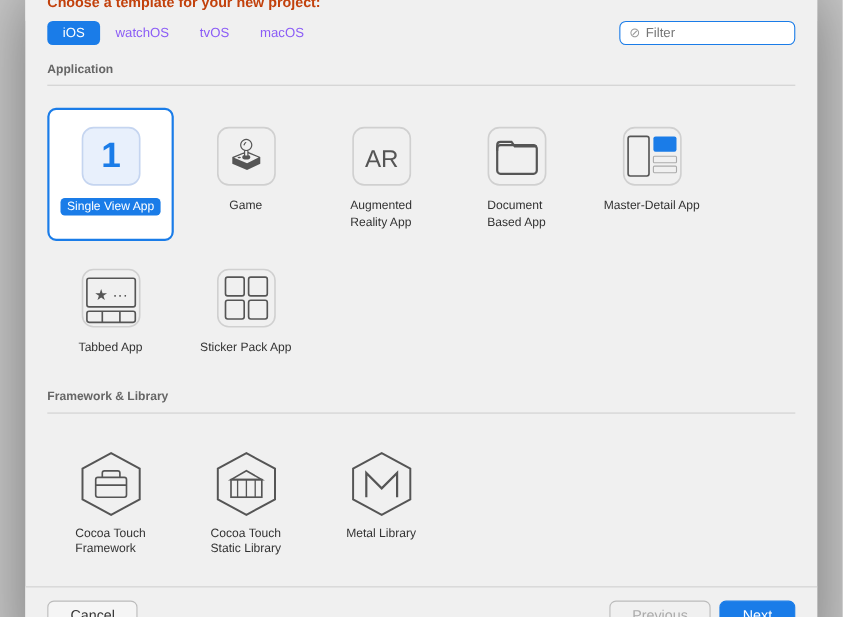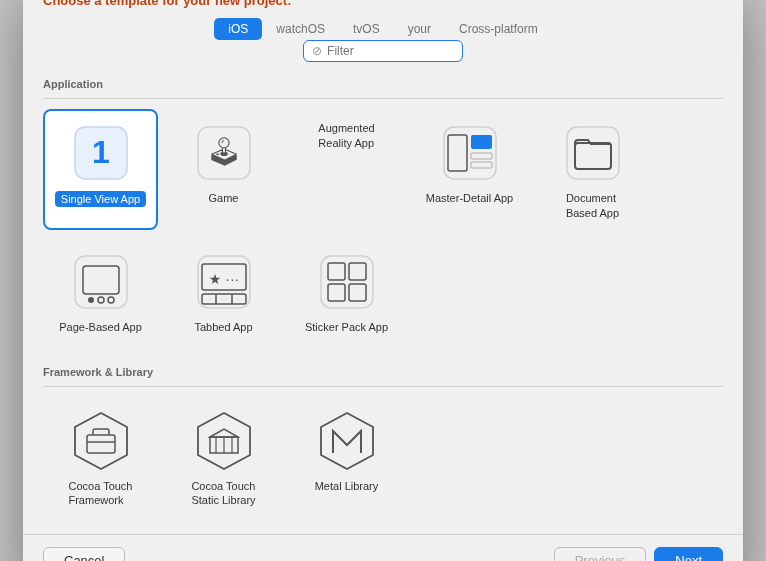--- a/index.html
+++ b/index.html
@@ -29,33 +29,32 @@
     .title-bar h1 {
       font-size: 13px;
       font-weight: 600;
       color: #c2410c;
     }
     .tabs-filter-row {
       display: flex;
       align-items: center;
       padding: 0 20px 10px 20px;
       gap: 0;
-      flex-direction: column;
     }
     .tabs {
       display: flex;
       gap: 0;
       flex: 1;
     }
     .tab {
       padding: 4px 14px;
       font-size: 12px;
       border-radius: 5px;
       cursor: pointer;
-      color: #737373;
+      color: #8b5cf6;
       background: transparent;
       border: none;
       outline: none;
     }
     .tab.active {
       background: #1a7ce8;
       color: white;
       border-radius: 5px;
     }
     .filter-box {
@@ -84,21 +83,21 @@
       flex: 1;
       padding: 0 20px;
       overflow-y: auto;
     }
     .section-header {
       font-size: 11px;
       font-weight: 600;
       color: #666;
       padding: 6px 0 8px 0;
       border-bottom: 1px solid #d0d0d0;
-      margin-bottom: 10px;
+      margin-bottom: 20px;
     }
     .template-grid {
       display: flex;
       flex-wrap: wrap;
       gap: 8px;
       margin-bottom: 16px;
     }
     .template-item {
       display: flex;
       flex-direction: column;
@@ -176,22 +175,21 @@
 
   <div class="title-bar">
     <h1>Choose a template for your new project:</h1>
   </div>
 
   <div class="tabs-filter-row">
     <div class="tabs">
       <button class="tab active">iOS</button>
       <button class="tab">watchOS</button>
       <button class="tab">tvOS</button>
-      <button class="tab">your</button>
-      <button class="tab">Cross-platform</button>
+      <button class="tab">macOS</button>
     </div>
     <div class="filter-box">
       <span class="filter-icon">⊘</span>
       <input type="text" placeholder="Filter" style="">
     </div>
   </div>
 
   <div class="content-area">
 
     <div class="section-header">Application</div>
@@ -212,62 +210,55 @@
           <svg viewBox="0 0 64 64">
             <rect x="6" y="6" width="52" height="52" rx="10" ry="10" fill="#f0f0f0" stroke="#d0d0d0" stroke-width="1.5"></rect>
 
             <text x="32" y="40" text-anchor="middle" font-size="28" fill="#555">🕹</text>
           </svg>
         </div>
         <span class="template-label">Game</span>
       </div>
 
       <div class="template-item">
+        <div class="template-icon">
+          <svg viewBox="0 0 64 64">
+            <rect x="6" y="6" width="52" height="52" rx="10" ry="10" fill="#f0f0f0" stroke="#d0d0d0" stroke-width="1.5"></rect>
+            <text x="32" y="42" text-anchor="middle" font-size="22" font-weight="400" fill="#555" font-family="Helvetica">AR</text>
+          </svg>
+        </div>
         <span class="template-label">Augmented<br>Reality App</span>
+      </div>
+
+      <div class="template-item">
+        <div class="template-icon">
+          <svg viewBox="0 0 64 64">
+            <rect x="6" y="6" width="52" height="52" rx="10" ry="10" fill="#f0f0f0" stroke="#d0d0d0" stroke-width="1.5"></rect>
+
+            <rect x="14" y="22" width="36" height="26" rx="3" fill="none" stroke="#555" stroke-width="2"></rect>
+            <path d="M14 27 L14 22 Q14 19 17 19 L27 19 L30 23 L50 23" fill="none" stroke="#555" stroke-width="2"></path>
+          </svg>
+        </div>
+        <span class="template-label">Document<br>Based App</span>
       </div>
 
       <div class="template-item">
         <div class="template-icon">
           <svg viewBox="0 0 64 64">
             <rect x="6" y="6" width="52" height="52" rx="10" ry="10" fill="#f0f0f0" stroke="#d0d0d0" stroke-width="1.5"></rect>
 
             <rect x="10" y="14" width="19" height="36" rx="2" fill="none" stroke="#555" stroke-width="1.5"></rect>
             <rect x="33" y="14" width="21" height="14" rx="2" fill="#1a7ce8" stroke="none"></rect>
             <rect x="33" y="32" width="21" height="6" rx="1" fill="none" stroke="#aaa" stroke-width="1"></rect>
             <rect x="33" y="41" width="21" height="6" rx="1" fill="none" stroke="#aaa" stroke-width="1"></rect>
           </svg>
         </div>
         <span class="template-label">Master-Detail App</span>
       </div>
 
-      <div class="template-item">
-        <div class="template-icon">
-          <svg viewBox="0 0 64 64">
-            <rect x="6" y="6" width="52" height="52" rx="10" ry="10" fill="#f0f0f0" stroke="#d0d0d0" stroke-width="1.5"></rect>
-
-            <rect x="14" y="22" width="36" height="26" rx="3" fill="none" stroke="#555" stroke-width="2"></rect>
-            <path d="M14 27 L14 22 Q14 19 17 19 L27 19 L30 23 L50 23" fill="none" stroke="#555" stroke-width="2"></path>
-          </svg>
-        </div>
-        <span class="template-label">Document<br>Based App</span>
-      </div>
-
-      <div class="template-item">
-        <div class="template-icon">
-          <svg viewBox="0 0 64 64">
-            <rect x="6" y="6" width="52" height="52" rx="10" ry="10" fill="#f0f0f0" stroke="#d0d0d0" stroke-width="1.5"></rect>
-
-            <rect x="14" y="16" width="36" height="28" rx="3" fill="none" stroke="#555" stroke-width="1.5"></rect>
-            <circle cx="22" cy="50" r="3" fill="#555"></circle>
-            <circle cx="32" cy="50" r="3" fill="none" stroke="#555" stroke-width="1.5"></circle>
-            <circle cx="42" cy="50" r="3" fill="none" stroke="#555" stroke-width="1.5"></circle>
-          </svg>
-        </div>
-        <span class="template-label">Page-Based App</span>
-      </div>
 
       <div class="template-item">
         <div class="template-icon">
           <svg viewBox="0 0 64 64">
             <rect x="6" y="6" width="52" height="52" rx="10" ry="10" fill="#f0f0f0" stroke="#d0d0d0" stroke-width="1.5"></rect>
 
             <rect x="10" y="14" width="44" height="26" rx="2" fill="none" stroke="#555" stroke-width="1.5"></rect>
             <rect x="10" y="44" width="44" height="10" rx="2" fill="none" stroke="#555" stroke-width="1.5"></rect>
             <line x1="24" y1="44" x2="24" y2="54" stroke="#555" stroke-width="1.5"></line>
             <line x1="40" y1="44" x2="40" y2="54" stroke="#555" stroke-width="1.5"></line>

